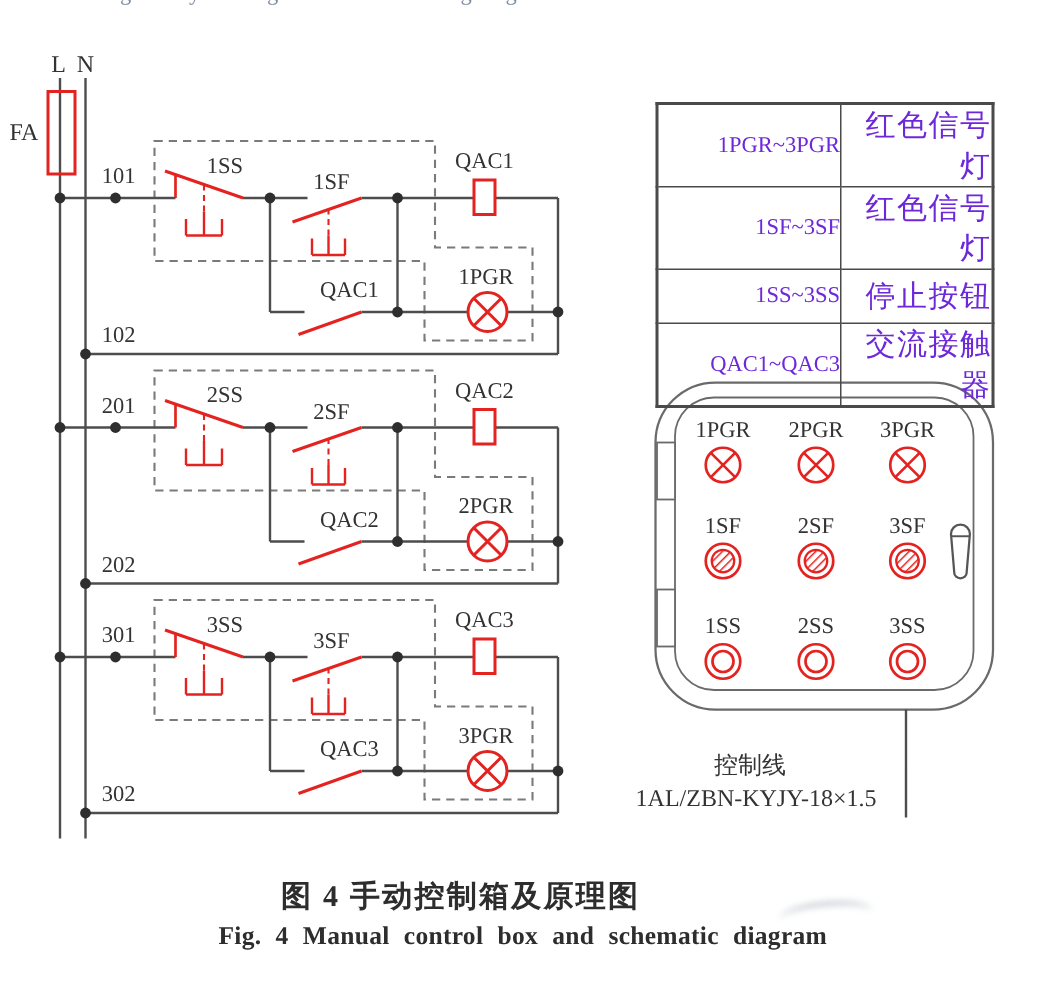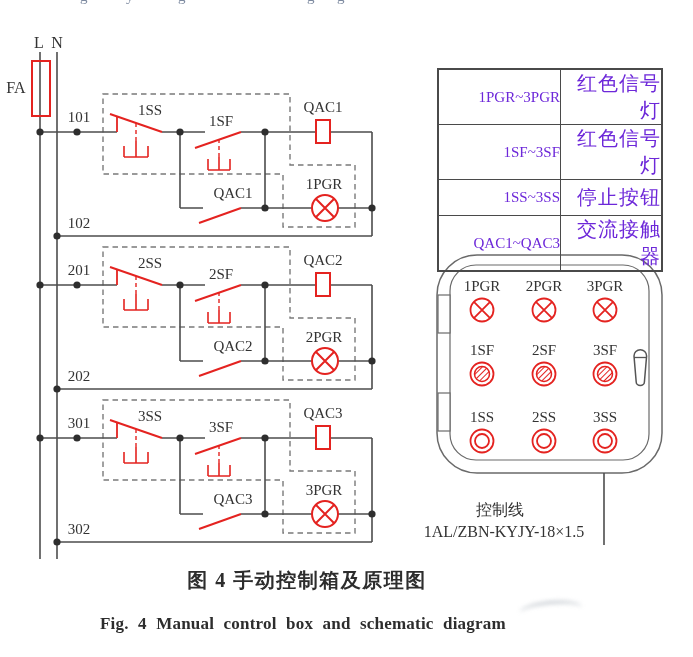--- a/index.html
+++ b/index.html
@@ -17,23 +17,23 @@
   .lbl16{font-size:16px;text-anchor:middle;}
   .gray{stroke:#6a6a6a;stroke-width:1.5;fill:#fff;}
   .gray-thin{stroke:#6a6a6a;stroke-width:1.2;fill:#fff;}
   .handle{stroke:#555;stroke-width:1.5;fill:#fff;}
   .legend{position:absolute;left:437px;top:68px;width:226px;border-collapse:collapse;
           table-layout:fixed;border:2px solid #4a4a4a;}
   .legend td{border:1.6px solid #4a4a4a;height:35px;text-align:right;vertical-align:middle;
              color:#6d28d9;padding:0;}
   .legend td.sym{width:121px;font-size:15px;}
   .legend td.mean{font-size:20px;letter-spacing:1px;}
-  .cap-zh{position:absolute;left:0;top:567px;width:614px;text-align:center;color:#2d2d2d;
+  .cap-zh{position:absolute;left:0;top:584px;width:614px;text-align:center;color:#2d2d2d;
           font-size:20px;font-weight:bold;letter-spacing:1.5px;}
-  .cap-en{position:absolute;left:100px;top:614px;width:497px;color:#2d2d2d;
+  .cap-en{position:absolute;left:100px;top:614px;width:497px;text-align:center;color:#2d2d2d;
           font-size:17px;font-weight:600;word-spacing:5px;letter-spacing:.2px;}
   .remnants{position:absolute;left:0;top:0;width:693px;height:7px;overflow:hidden;}
   .remnants span{position:absolute;top:-12px;font-size:15px;color:#7d8aa0;}
   .smudge{position:absolute;left:520px;top:601px;width:62px;height:15px;
           border-top:3px solid rgba(125,135,150,.42);border-radius:50%;
           filter:blur(2px);transform:rotate(-5deg);}
 </style>
 </head>
 <body>
 

